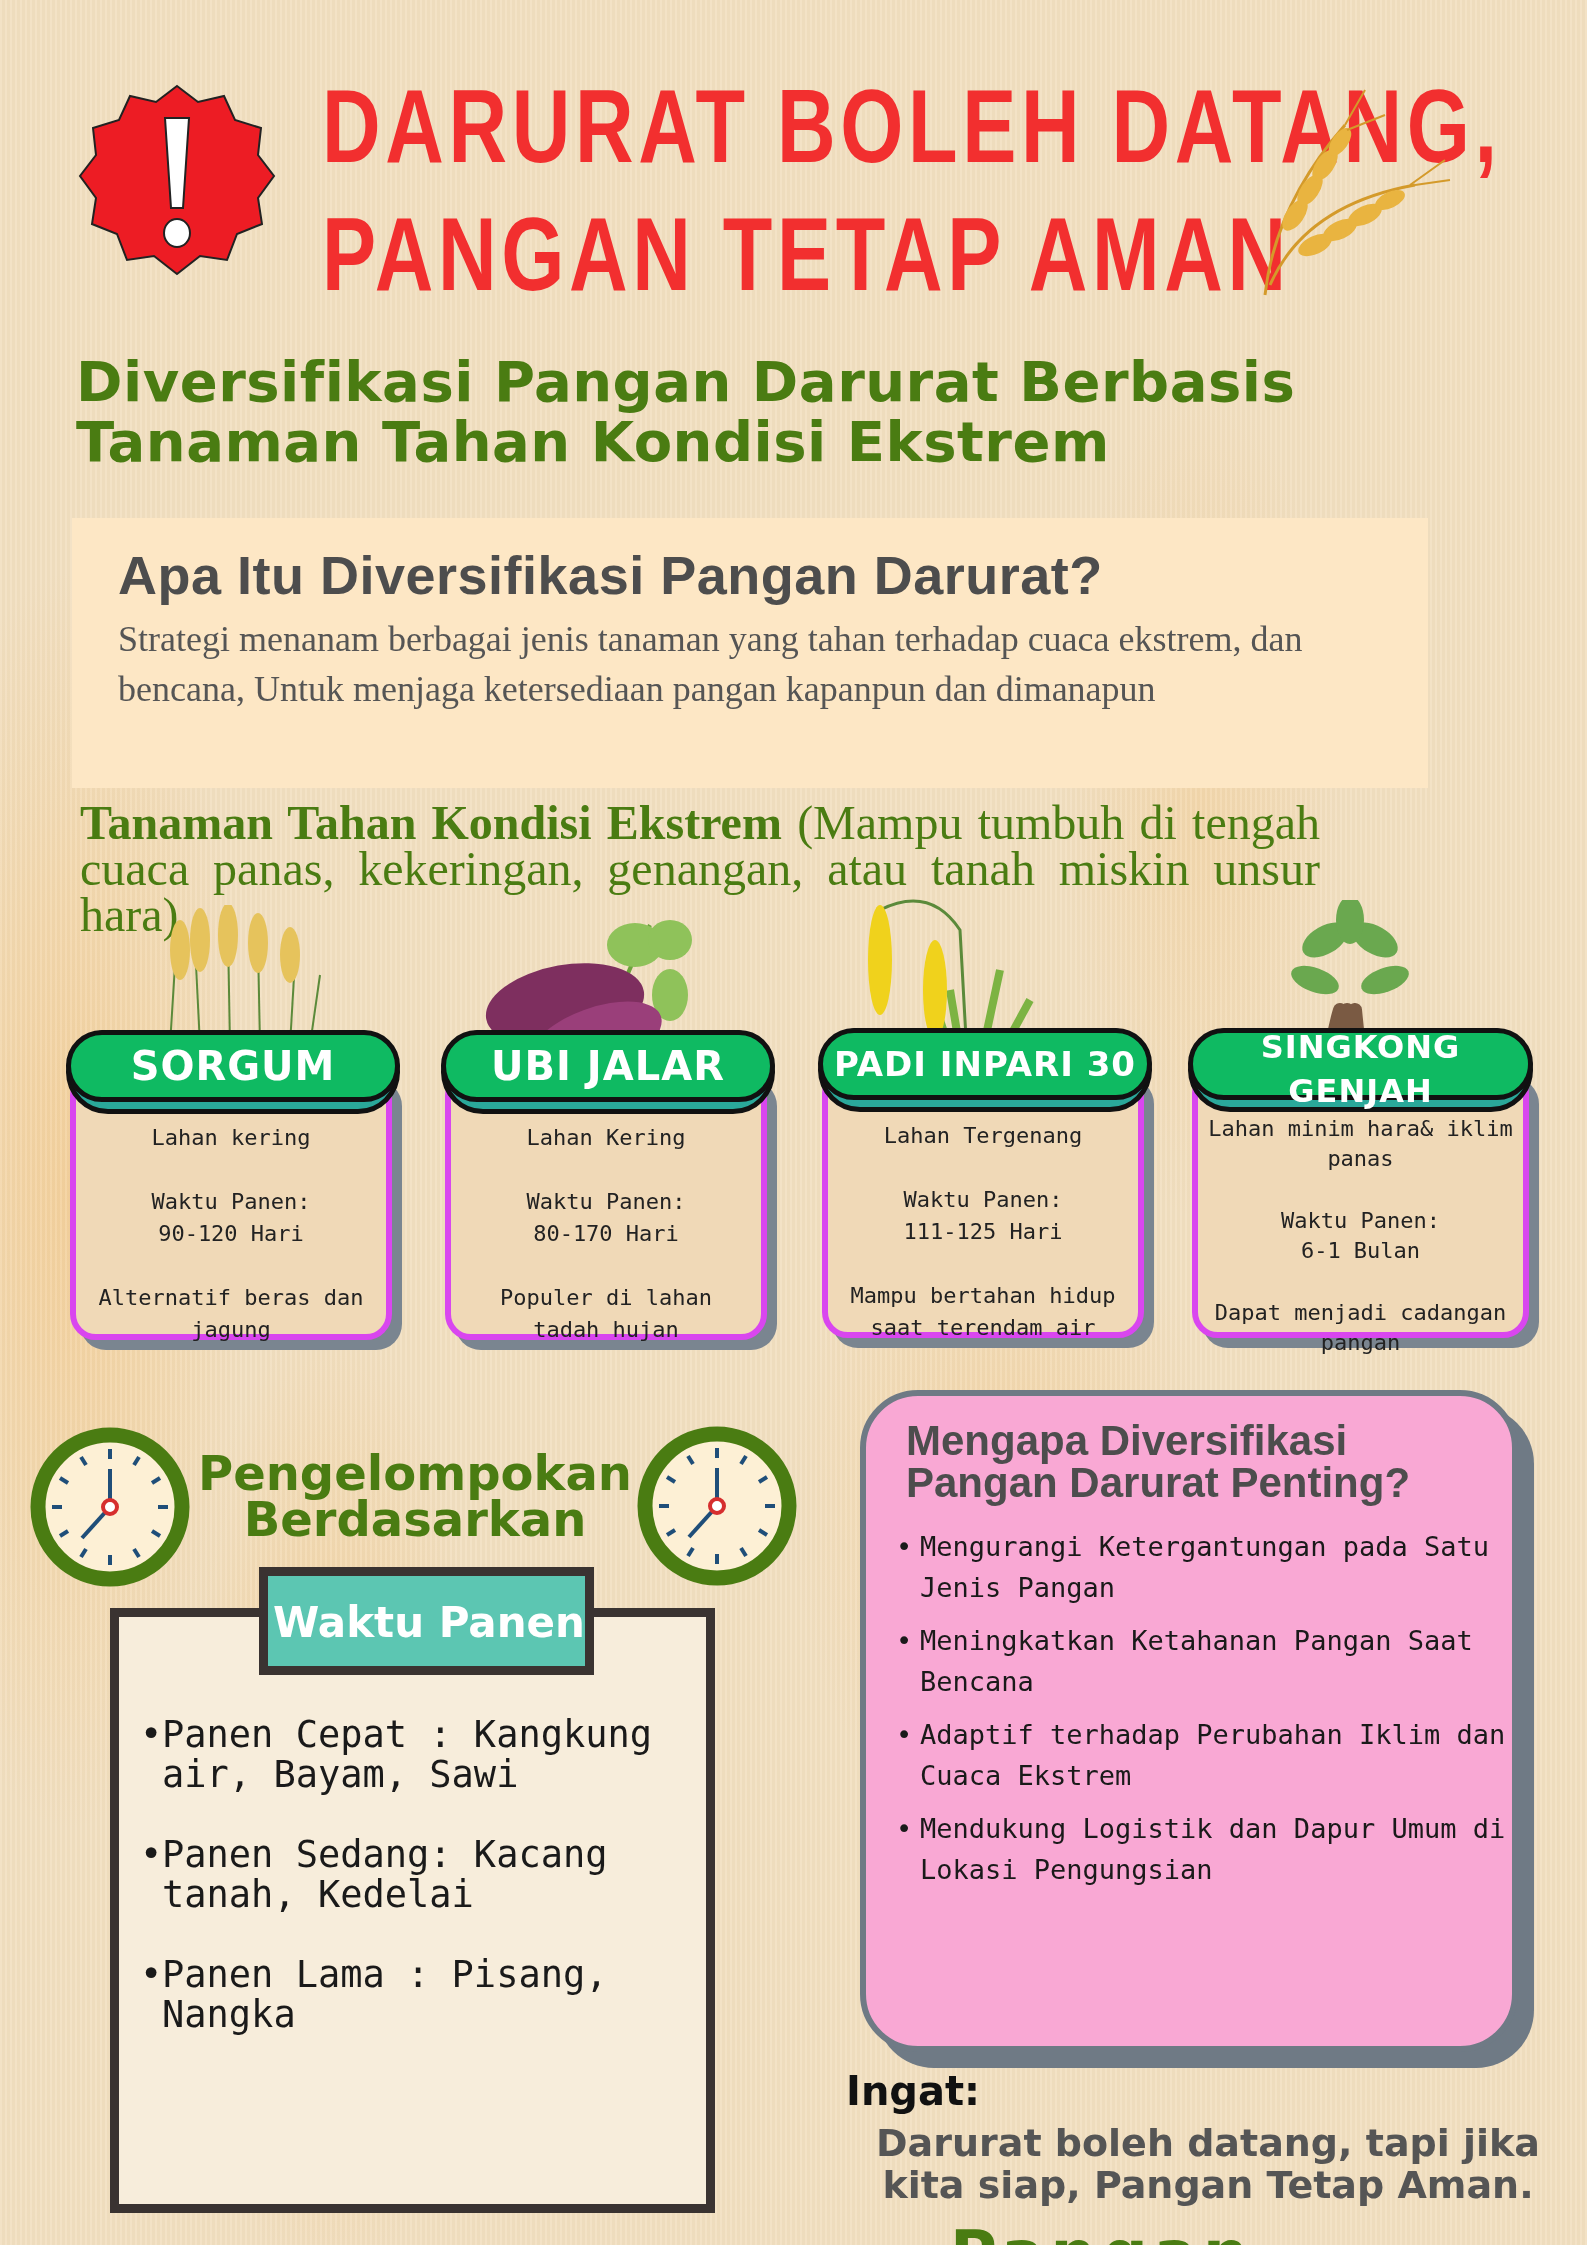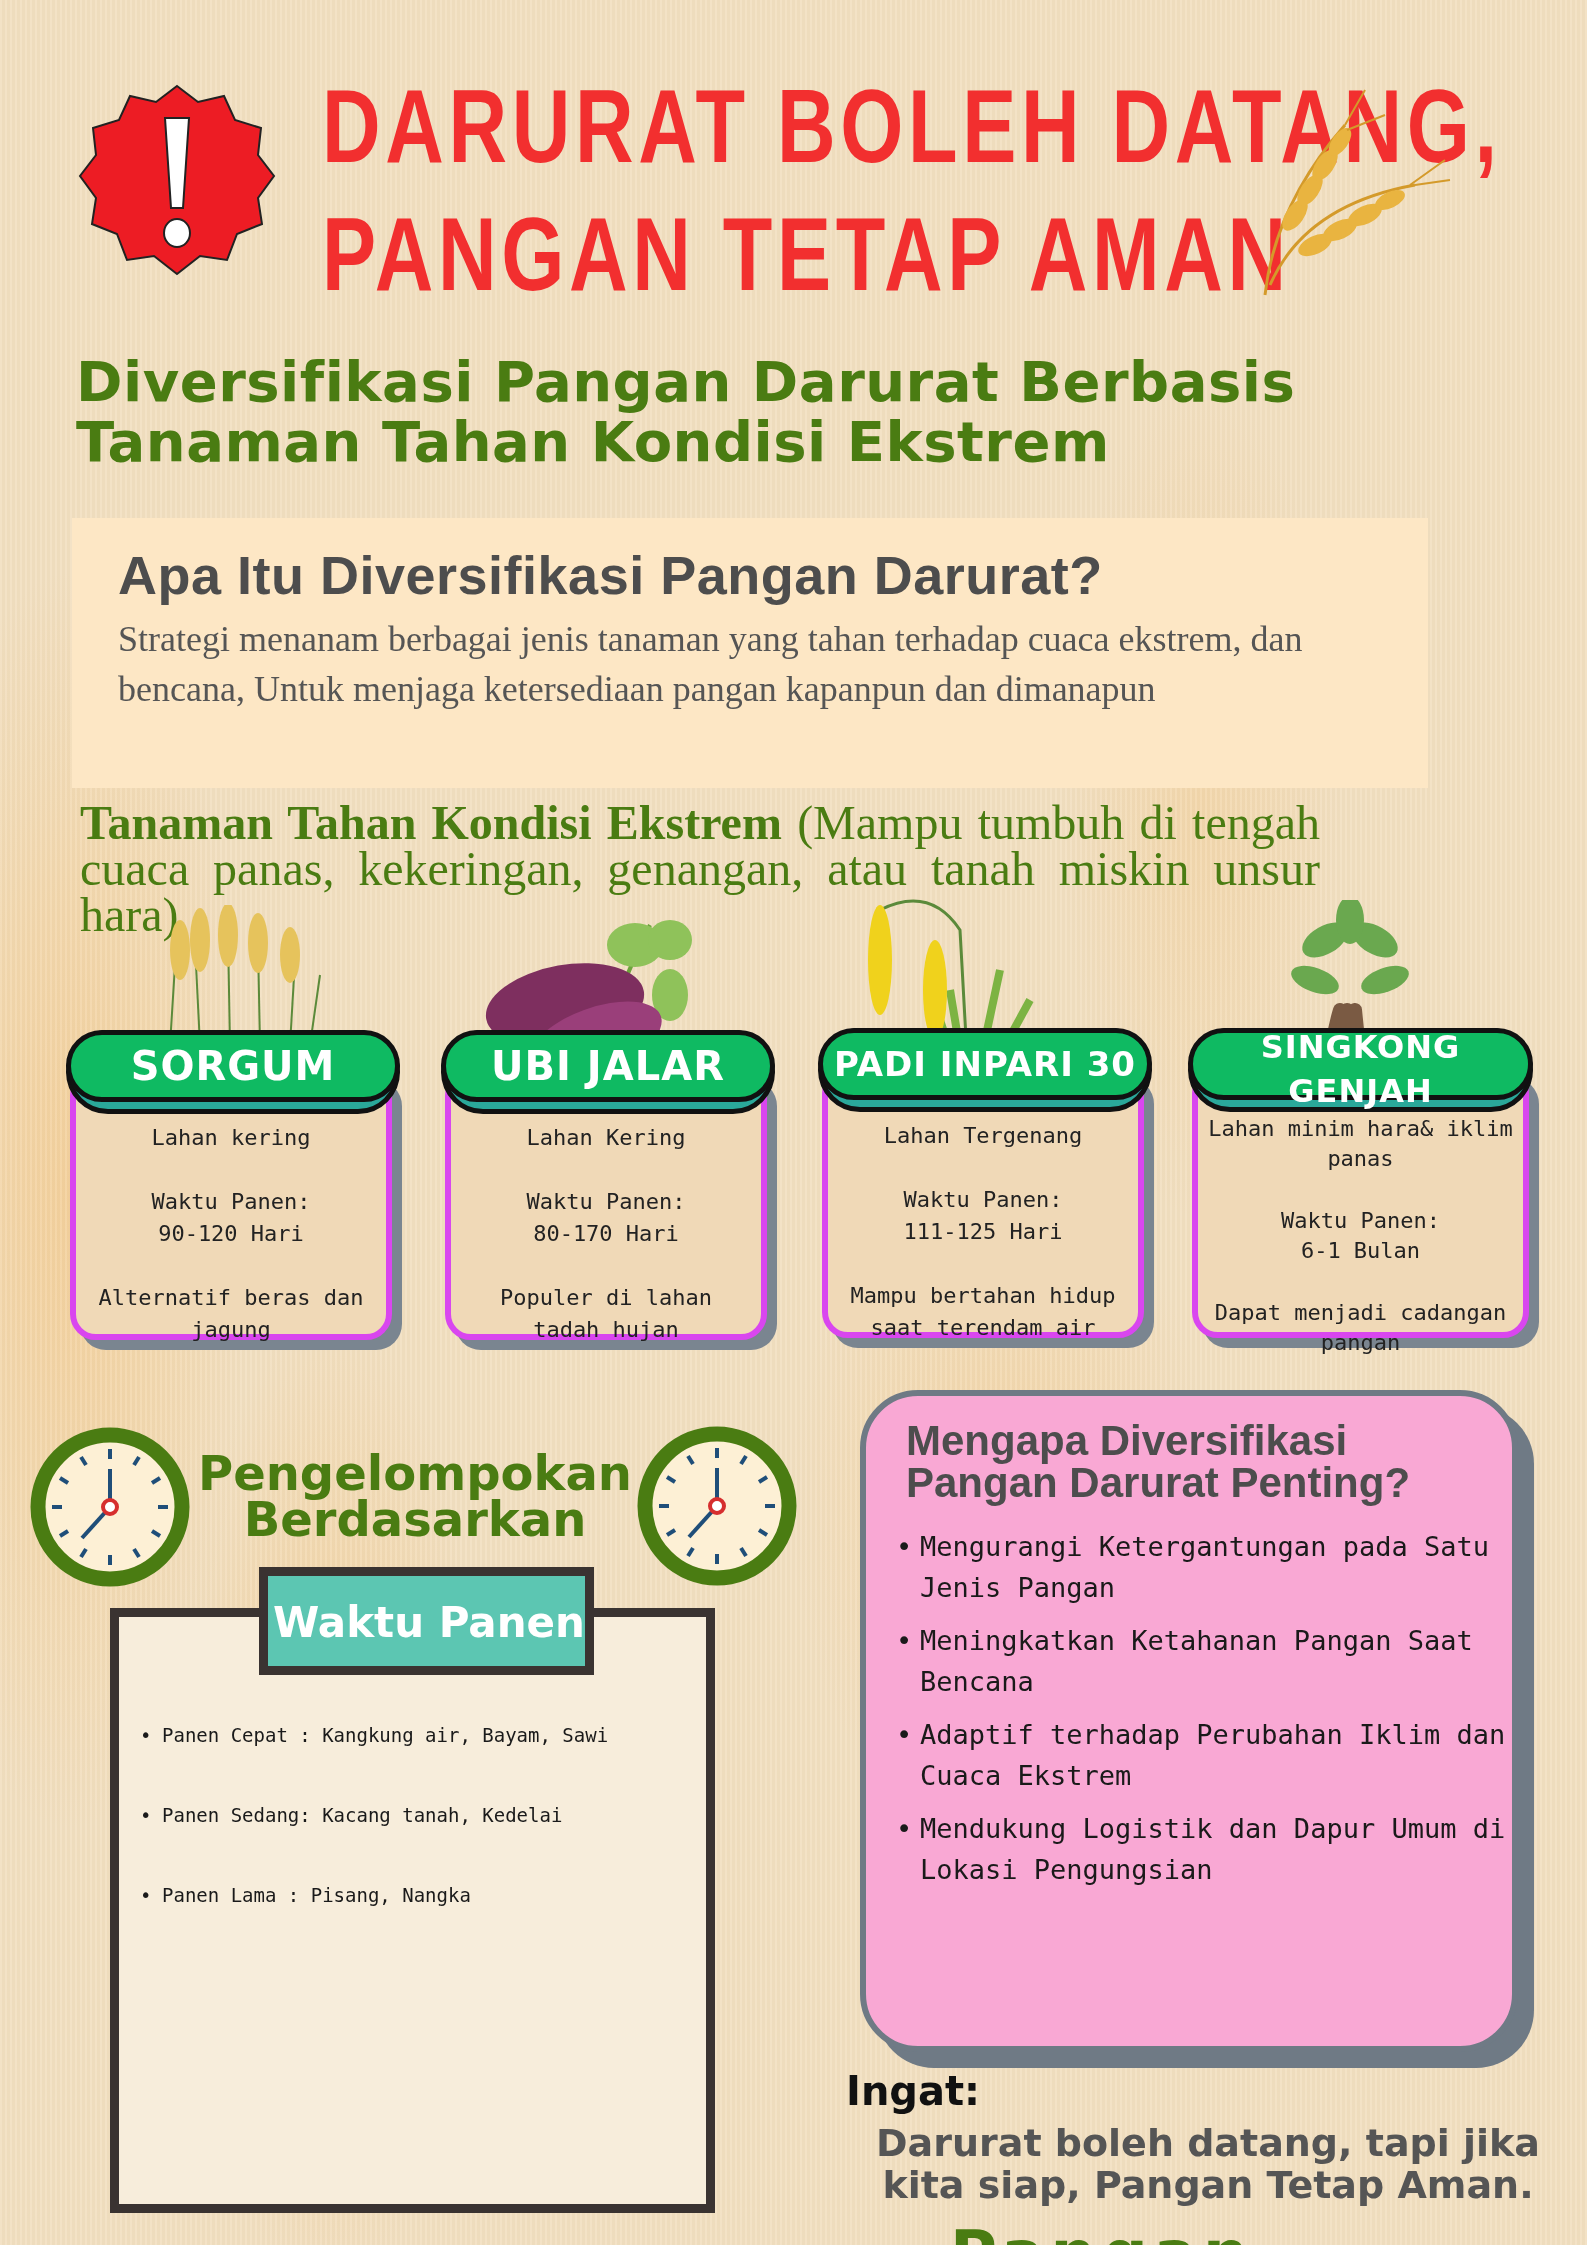--- a/index.html
+++ b/index.html
@@ -105,21 +105,21 @@
     background: #f7eddb; border: 9px solid #3a3331;
   }
   .panentag {
     left: 259px; top: 1567px; width: 335px; height: 108px;
     background: #5cc6b2; border: 9px solid #3a3331;
     color: #fff; font-family: "DejaVu Sans", sans-serif; font-weight: 700;
     font-size: 42px; text-align: right; line-height: 94px;
   }
   .panenlist {
     left: 140px; top: 1715px; width: 560px;
-    font-family: "DejaVu Sans Mono", monospace; font-size: 19px;
+    font-family: "DejaVu Sans Mono", monospace; font-size: 37px;
     line-height: 40px; color: #1a1a1a; list-style: none;
   }
   .panenlist li { position: relative; padding-left: 22px; margin-bottom: 40px; }
   .panenlist li::before { content: "•"; position: absolute; left: 0; }
 
   
   .whybox {
     left: 860px; top: 1390px; width: 658px; height: 662px;
     background: #f9a8d4; border: 6px solid #6f7a85;
     border-radius: 58px; box-shadow: 16px 16px 0 #6f7a85;

